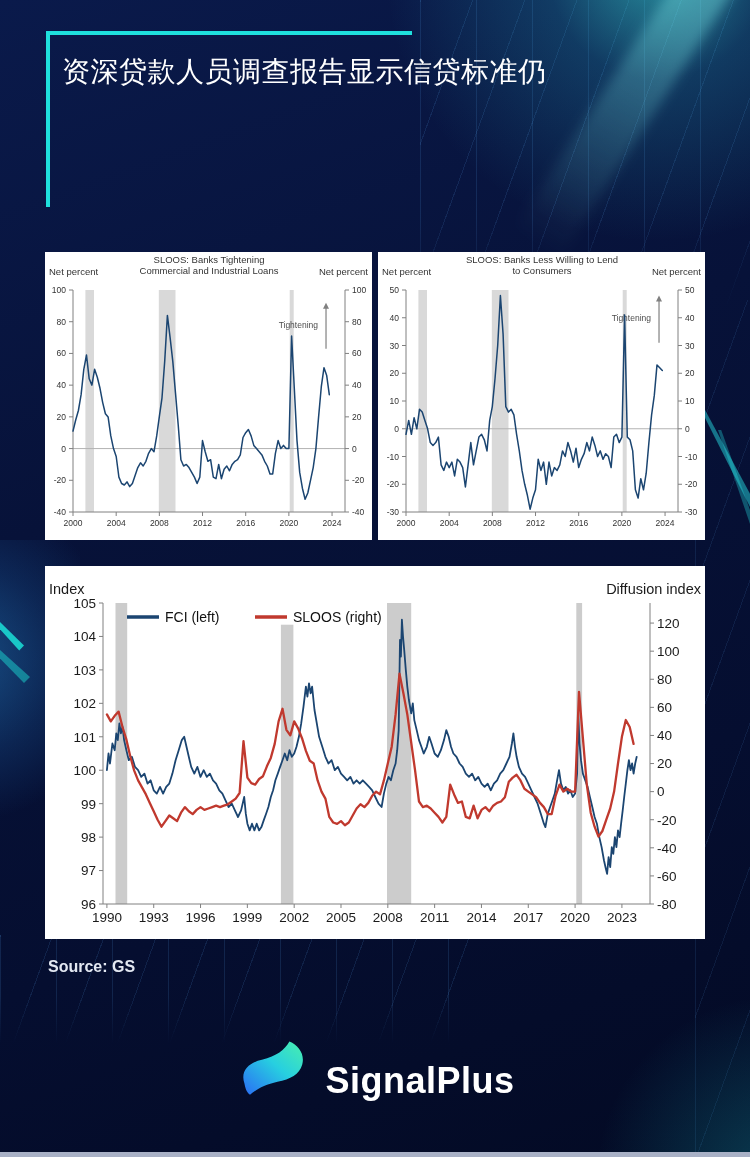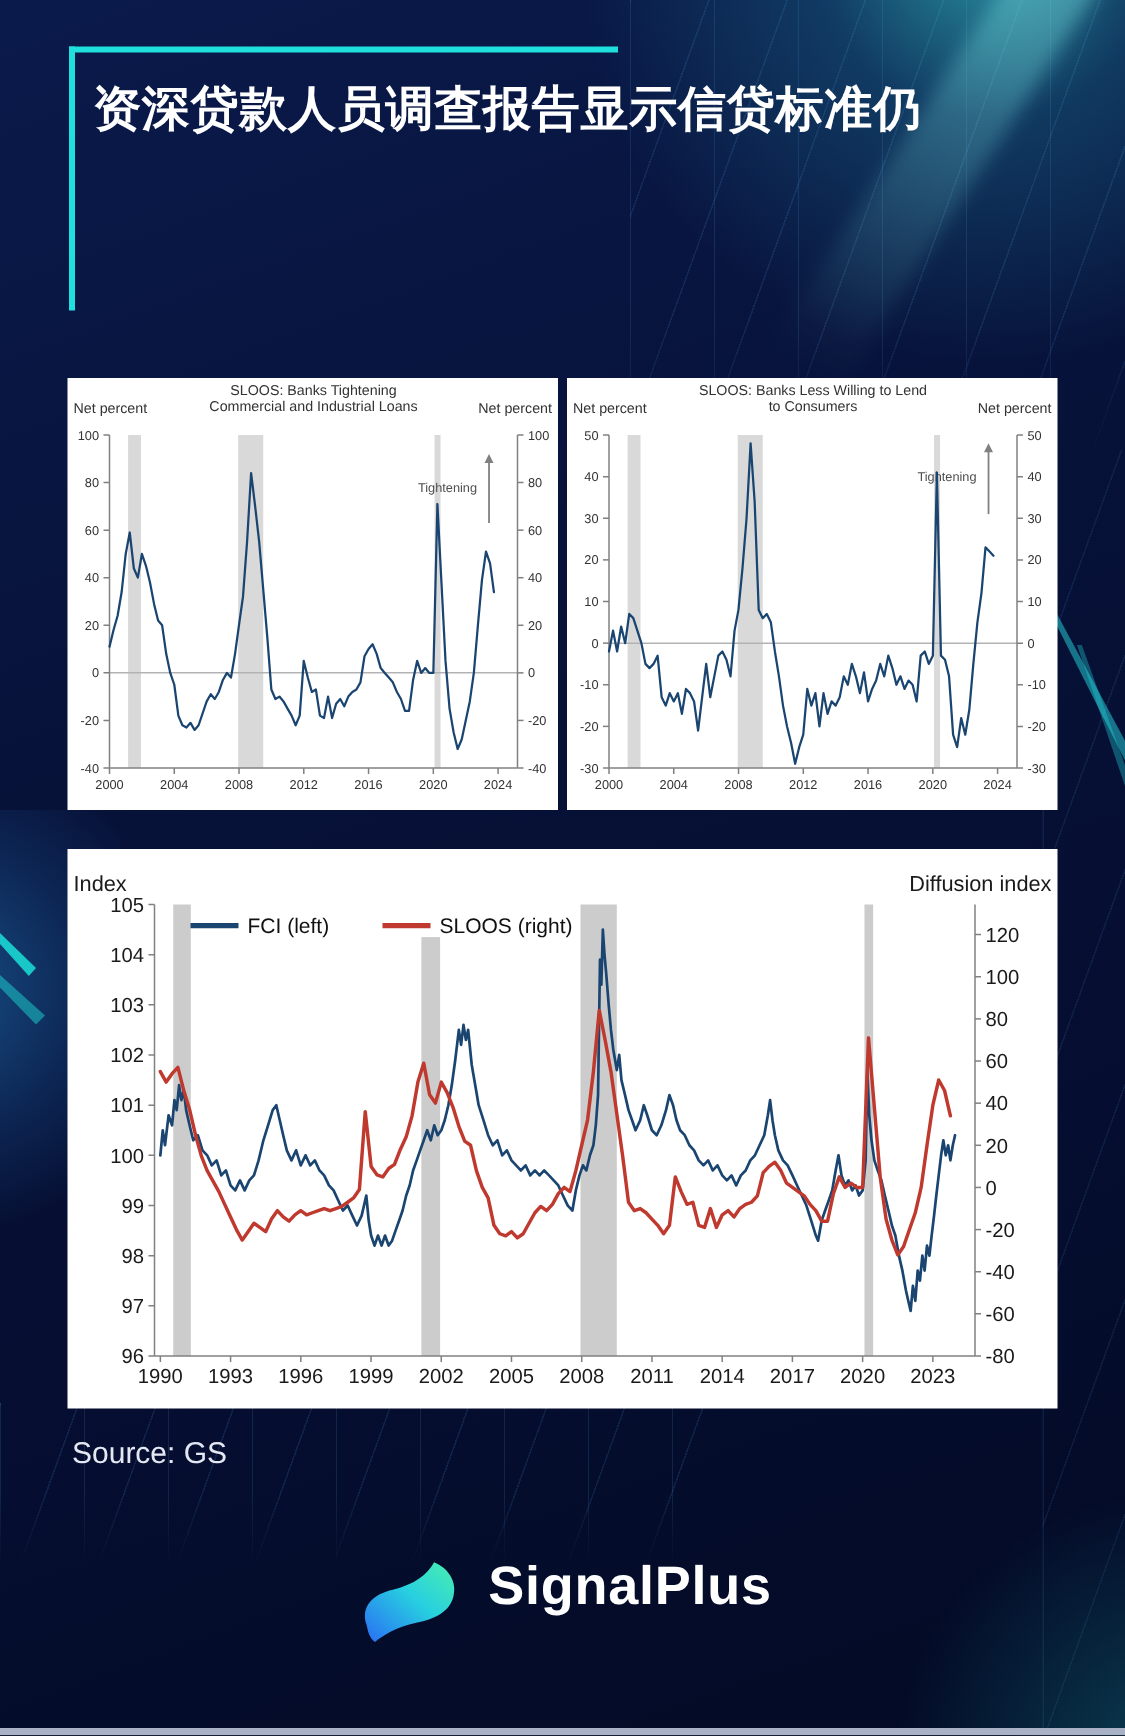--- a/index.html
+++ b/index.html
@@ -27,30 +27,30 @@
     background:radial-gradient(circle at 85% 90%, rgba(23,160,170,.35) 0%, transparent 65%);}
   .chevron{position:absolute;pointer-events:none;background:rgba(27,224,216,.85);}
   .chev-l1{left:0;top:622px;width:24px;height:52px;clip-path:polygon(0 0,100% 45%,80% 55%,0 14%);}
   .chev-l2{left:0;top:650px;width:30px;height:60px;clip-path:polygon(0 0,100% 45%,80% 55%,0 14%);opacity:.55;}
   .chev-r1{left:700px;top:408px;width:50px;height:110px;clip-path:polygon(0 0,8% 0,100% 78%,100% 90%);background:rgba(38,214,222,.5);}
   .chev-r2{left:718px;top:430px;width:32px;height:100px;clip-path:polygon(0 0,10% 0,100% 80%,100% 94%);background:rgba(38,214,222,.35);}
   
   .accent-topline{position:absolute;left:46px;top:31px;width:366px;height:4px;background:#1fe0dd;}
   .accent-sidebar{position:absolute;left:46px;top:31px;width:4px;height:176px;background:#1fe0dd;}
   .headline{position:absolute;left:62px;top:44px;width:650px;color:#ffffff;
-    font-size:32px;line-height:56px;font-weight:700;letter-spacing:.5px;}
+    font-size:28px;line-height:56px;font-weight:400;letter-spacing:.5px;}
   
   .panel{position:absolute;background:#ffffff;}
   .panel-1{left:45px;top:252px;width:327px;height:288px;}
   .panel-2{left:378px;top:252px;width:327px;height:288px;}
   .panel-main{left:45px;top:566px;width:660px;height:373px;}
   .chart-mount, .chart-mount svg{width:100%;height:100%;display:block;}
   
-  .source{position:absolute;left:48px;top:958px;color:#e3e8f2;font-size:20px;font-weight:400;}
-  .brandrow{position:absolute;left:0;top:1036px;width:750px;display:flex;align-items:flex-start;justify-content:center;gap:16px;}
+  .source{position:absolute;left:48px;top:958px;color:#e3e8f2;font-size:16px;font-weight:700;}
+  .brandrow{position:absolute;left:0;top:1036px;width:750px;display:flex;align-items:flex-end;justify-content:center;gap:16px;}
   .brand-text{color:#ffffff;font-size:36px;font-weight:700;letter-spacing:.5px;}
   .bottom-bar{position:absolute;left:0;bottom:0;width:750px;height:5px;background:#a9b1c6;}
 </style>
 </head>
 <body>
 
 <div class="canvas">
 
   <div class="hatch hatch-tr"></div>
   <div class="hatch hatch-right"></div>

